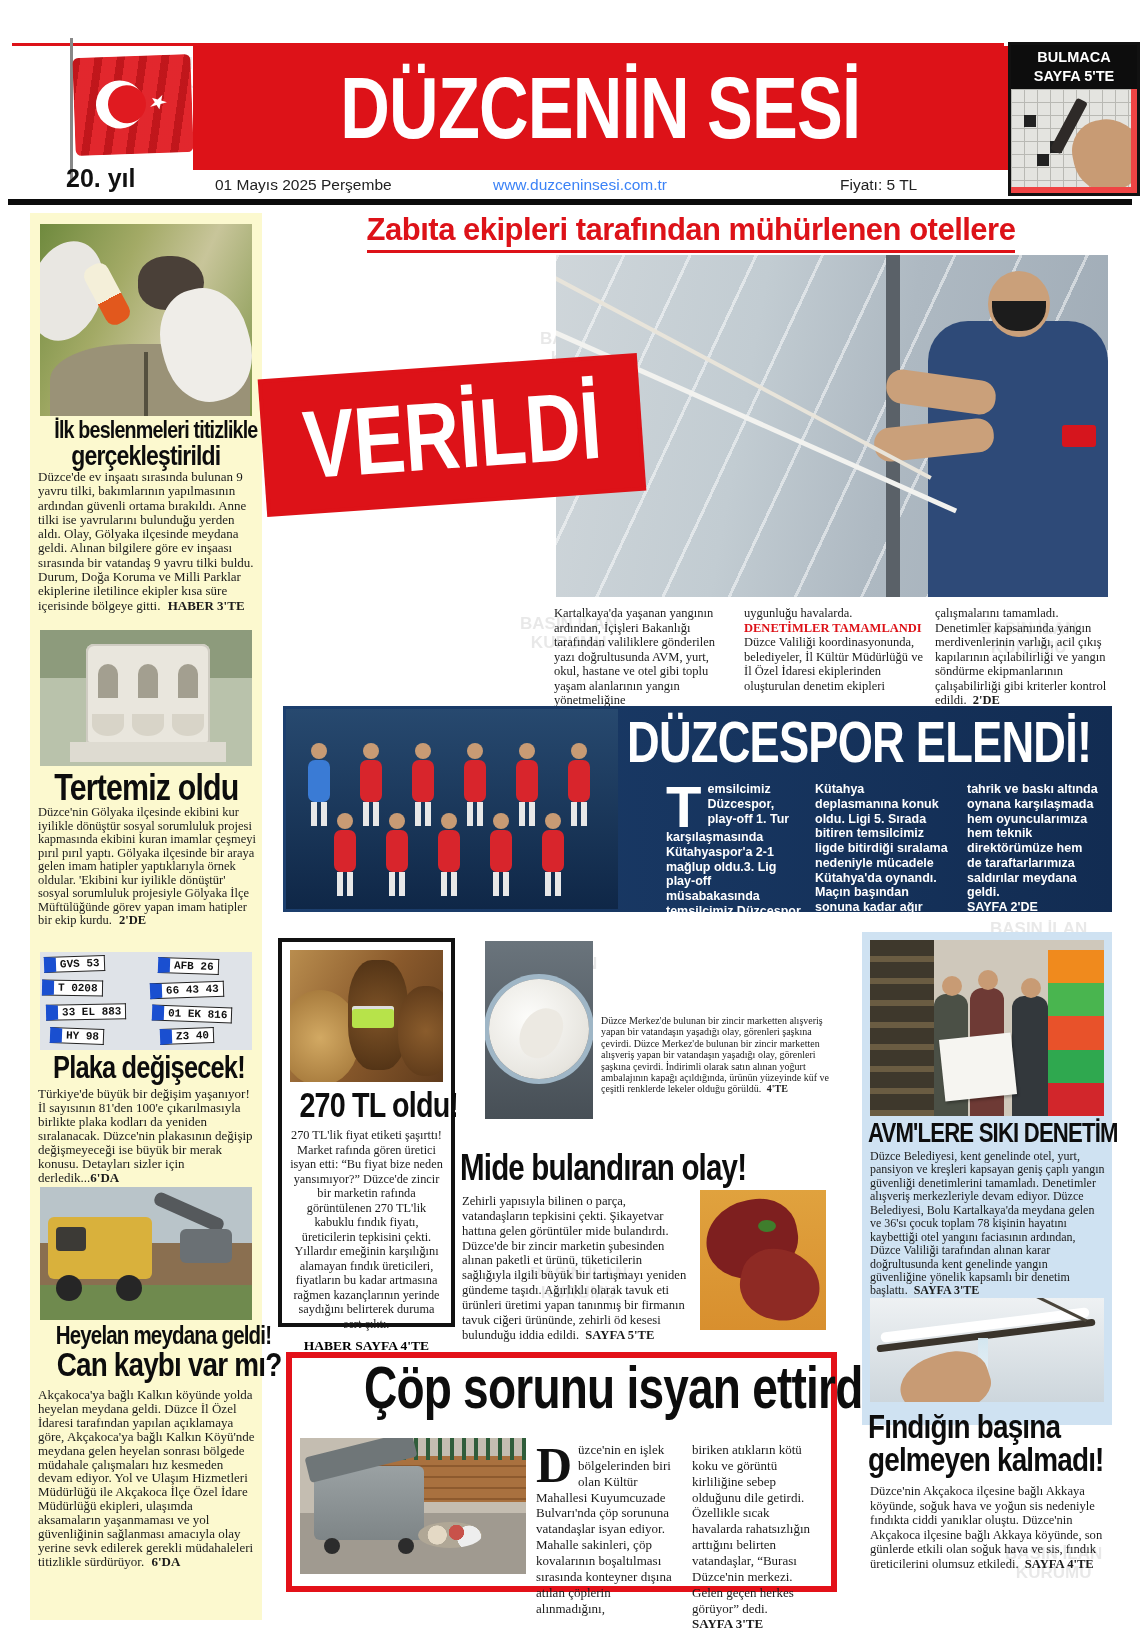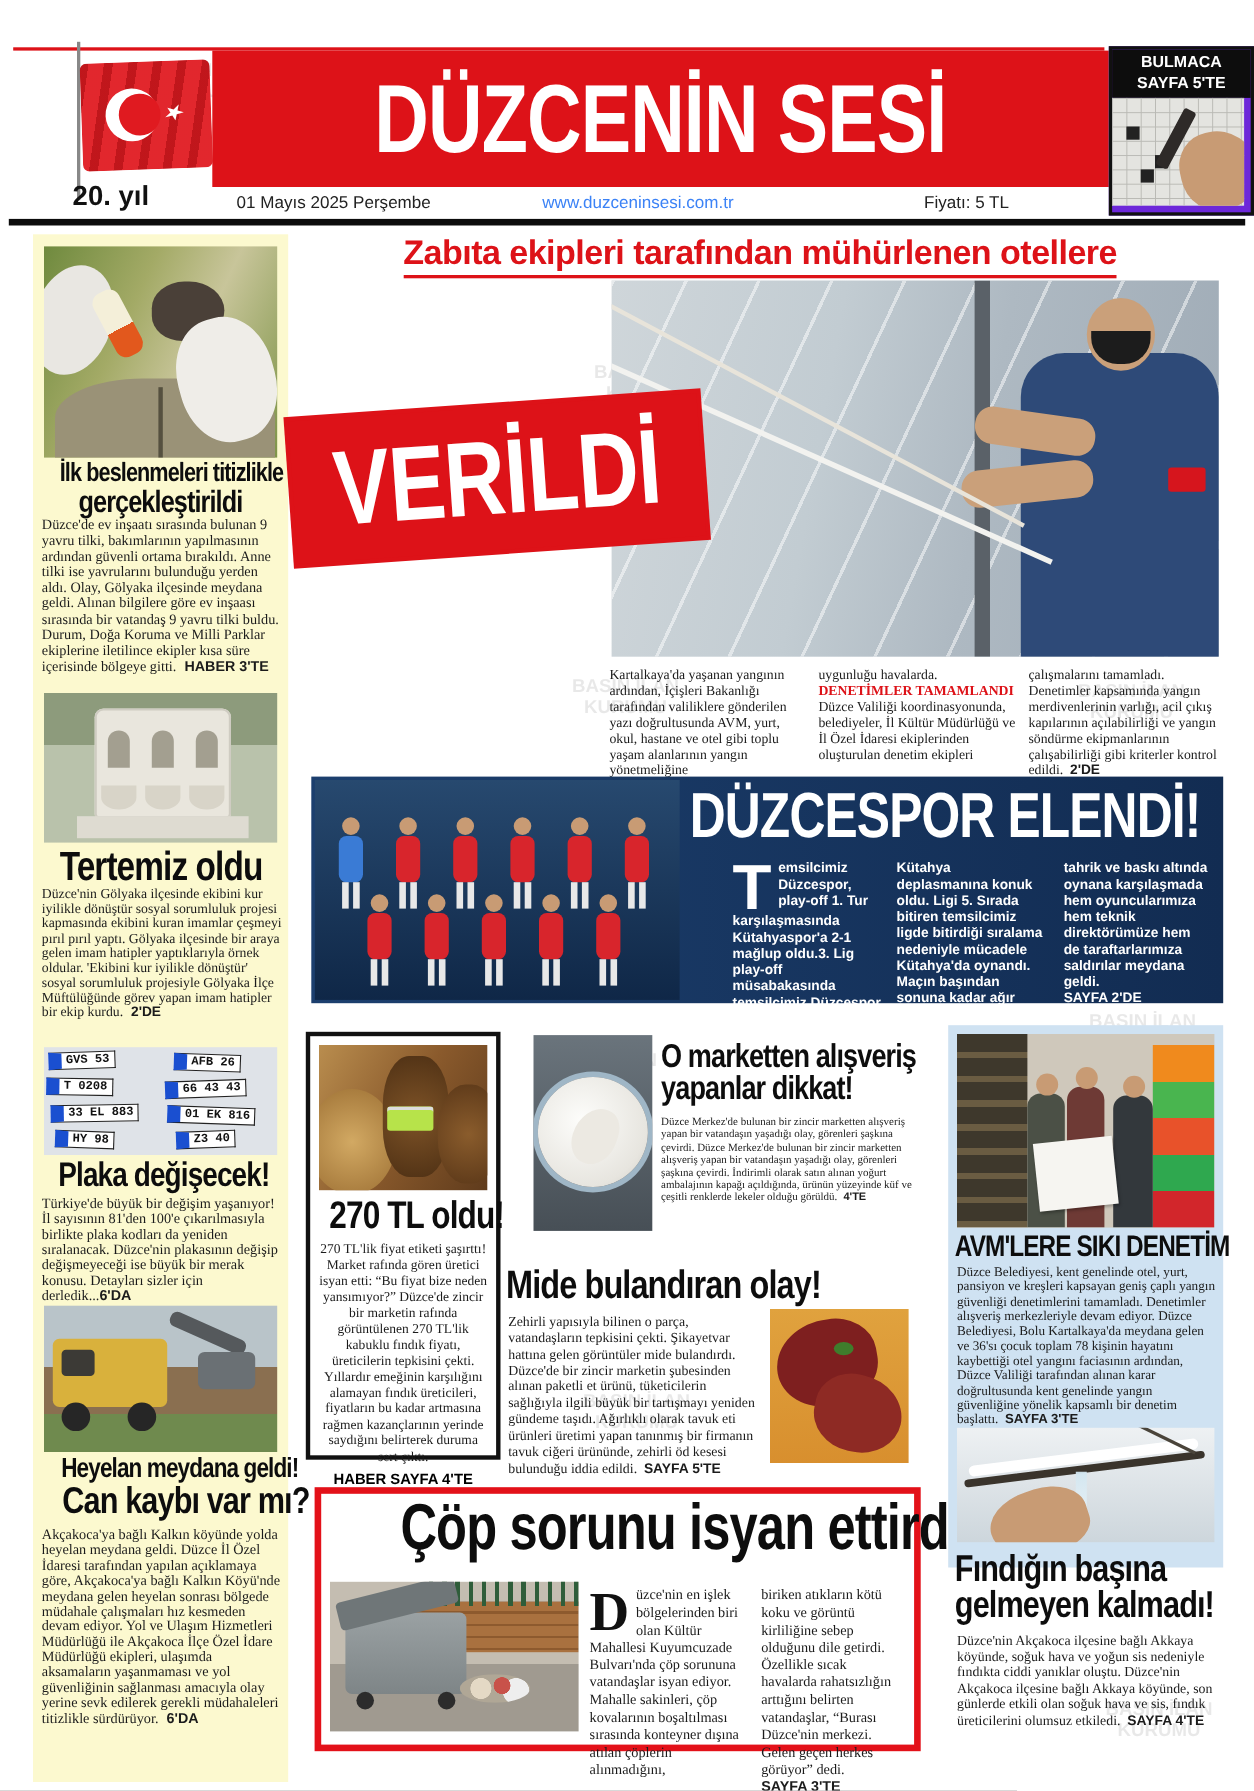--- a/index.html
+++ b/index.html
@@ -6,21 +6,21 @@
   .page{position:relative;width:1140px;height:1628px;margin:0 auto;background:#ffffff;
         font-family:"Liberation Sans",sans-serif;overflow:hidden;}
   .abs{position:absolute;}
   .photo{position:absolute;overflow:hidden;}
   .photo i{position:absolute;display:block;}
   .cx{display:inline-block;font-weight:700;line-height:0.98;color:#0d0d0d;white-space:nowrap;
       transform:scaleX(0.82);transform-origin:50% 50%;letter-spacing:-1px;}
   .cxl{transform-origin:0 50%;}
   .hlc{text-align:center;}
   .bd{font-family:"Liberation Serif",serif;color:#1b1b1b;}
-  .ref{font-weight:700;font-family:Liberation Sans, sans-serif;text-align:right;}
+  .ref{font-weight:700;font-family:Liberation Serif, serif;text-align:right;}
   .wm{position:absolute;color:#777;opacity:.16;font-weight:700;font-size:17px;line-height:1.1;
       white-space:pre-line;text-align:center;z-index:0;pointer-events:none;}
   .z1{z-index:1;}
   .plate{position:absolute;background:#fff;border:1px solid #222;border-left:12px solid #1a4fd0;
          font-family:"Liberation Mono",monospace;font-weight:700;font-size:11px;color:#111;
          padding:1px 4px;white-space:nowrap;}
   .dcapT{float:left;font-weight:700;color:#fff;font-size:58px;line-height:46px;margin:2px 6px 0 0;}
   .dcapD{float:left;font-weight:700;color:#111;font-size:50px;line-height:42px;margin:2px 6px 0 0;
          font-family:"Liberation Serif",serif;}
   .sportcol{color:#fff;font-weight:700;font-size:12.5px;line-height:1.18;}
@@ -80,21 +80,21 @@
   <div class="abs z1" style="left:66px;top:164px;font-size:25px;font-weight:700;color:#111;">20. yıl</div>
 
   <div class="abs z1" style="left:193px;top:46px;width:815px;height:124px;background:#dd1218;text-align:center;">
     <span class="cx" style="color:#fff;font-size:88px;line-height:124px;transform:scaleX(0.78);">DÜZCENİN SESİ</span>
   </div>
 
   <div class="abs z1" style="left:215px;top:176px;font-size:15.5px;color:#222;">01 Mayıs 2025 Perşembe</div>
   <div class="abs z1" style="left:430px;top:176px;width:300px;text-align:center;font-size:15.5px;color:#3b82f6;">www.duzceninsesi.com.tr</div>
   <div class="abs z1" style="left:840px;top:176px;font-size:15.5px;color:#222;">Fiyatı: 5 TL</div>
 
-  <div class="abs z1" style="left:1008px;top:42px;width:126px;height:148px;border:3px solid #111;background:#6d28d9;">
+  <div class="abs z1" style="left:1008px;top:42px;width:126px;height:148px;border:3px solid #111;background:#ef4444;">
     <div style="background:#0d0d0d;color:#fff;text-align:center;font-weight:700;font-size:14.5px;line-height:1.3;padding:3px 0;">
       <span>BULMACA</span><br>
       <span>SAYFA 5'TE</span>
     </div>
     <div class="photo" style="left:0;top:44px;width:120px;height:98px;background-color:#e4e4e0;background-image:linear-gradient(#b9b9b4 1px,transparent 1px),linear-gradient(90deg,#b9b9b4 1px,transparent 1px);background-size:13px 13px;">
       <i style="left:13px;top:26px;width:12px;height:12px;background:#222;"></i>
       <i style="left:39px;top:52px;width:12px;height:12px;background:#222;"></i>
       <i style="left:26px;top:65px;width:12px;height:12px;background:#222;"></i>
       <i style="left:52px;top:8px;width:12px;height:58px;background:#2e2a28;transform:rotate(28deg);border-radius:3px;"></i>
       <i style="left:62px;top:30px;width:70px;height:72px;background:#c89b74;border-radius:45% 55% 50% 50%;transform:rotate(-12deg);"></i>
@@ -262,24 +262,20 @@
     <div class="bd" style="margin:6px 8px 0 8px;font-size:12.3px;line-height:1.18;text-align:center;">270 TL'lik fiyat etiketi şaşırttı! Market rafında gören üretici isyan etti: “Bu fiyat bize neden yansımıyor?” Düzce'de zincir bir marketin rafında görüntülenen 270 TL'lik kabuklu fındık fiyatı, üreticilerin tepkisini çekti. Yıllardır emeğinin karşılığını alamayan fındık üreticileri, fiyatların bu kadar artmasına rağmen kazançlarının yerinde saydığını belirterek duruma sert çıktı.</div>
     <div class="hlc" style="margin-top:5px;">
       <b class="ref" style="font-size:13.5px;">HABER SAYFA 4'TE</b>
     </div>
   </div>
 
   <div class="photo z1" style="left:485px;top:941px;width:108px;height:178px;background:linear-gradient(#6a747c,#474f56);">
     <i style="left:4px;top:38px;width:100px;height:100px;border-radius:50%;background:radial-gradient(circle at 40% 40%,#fdfdfb,#e7e5df 70%,#cfccc4);box-shadow:0 0 0 5px #9fb6c6;"></i>
     <i style="left:36px;top:66px;width:40px;height:52px;background:#ece9e2;border-radius:60% 40% 55% 45%;transform:rotate(18deg);"></i>
   </div>
-  <div class="abs z1" style="left:601px;top:946px;">
-    <span class="cx cxl" style="font-size:30px;">O marketten alışveriş</span><br>
-    <span class="cx cxl" style="font-size:30px;">yapanlar dikkat!</span>
-  </div>
   <div class="abs z1 bd" style="left:601px;top:1015px;width:228px;font-size:10px;line-height:1.14;">
     <span>Düzce Merkez'de bulunan bir zincir marketten alışveriş yapan bir vatandaşın yaşadığı olay, görenleri şaşkına çevirdi. Düzce Merkez'de bulunan bir zincir marketten alışveriş yapan bir vatandaşın yaşadığı olay, görenleri şaşkına çevirdi. İndirimli olarak satın alınan yoğurt ambalajının kapağı açıldığında, ürünün yüzeyinde küf ve çeşitli renklerde lekeler olduğu görüldü.</span>
     <b class="ref" style="margin-left:3px;">4'TE</b>
   </div>
 
   <div class="abs z1" style="left:460px;top:1150px;">
     <span class="cx cxl" style="font-size:36px;">Mide bulandıran olay!</span>
   </div>
   <div class="abs z1 bd" style="left:462px;top:1194px;width:232px;font-size:12.6px;line-height:1.18;">
     <span>Zehirli yapısıyla bilinen o parça, vatandaşların tepkisini çekti. Şikayetvar hattına gelen görüntüler mide bulandırdı. Düzce'de bir zincir marketin şubesinden alınan paketli et ürünü, tüketicilerin sağlığıyla ilgili büyük bir tartışmayı yeniden gündeme taşıdı. Ağırlıklı olarak tavuk eti ürünleri üretimi yapan tanınmış bir firmanın tavuk ciğeri ürününde, zehirli öd kesesi bulunduğu iddia edildi.</span>

